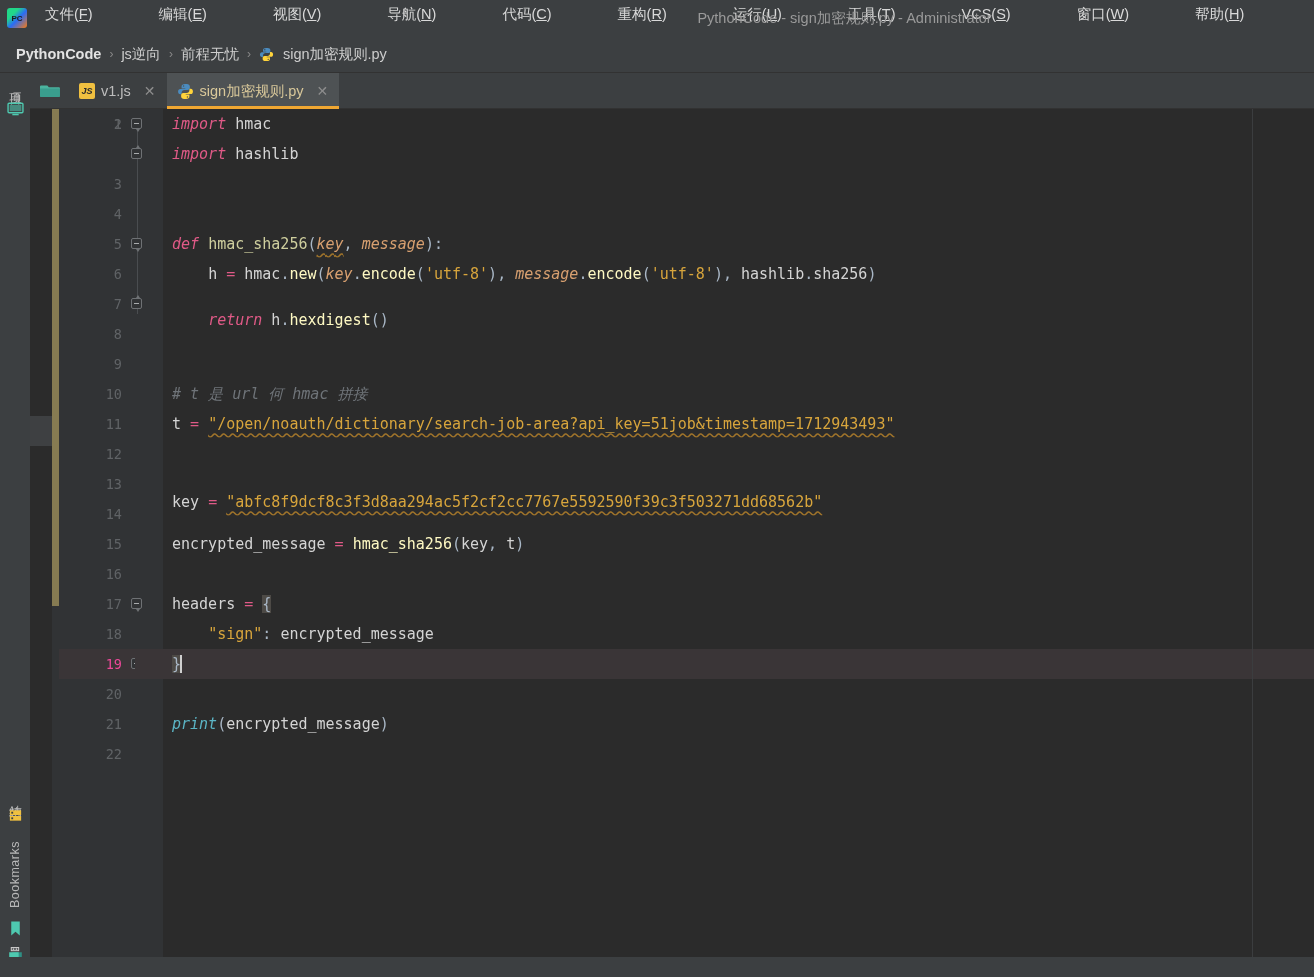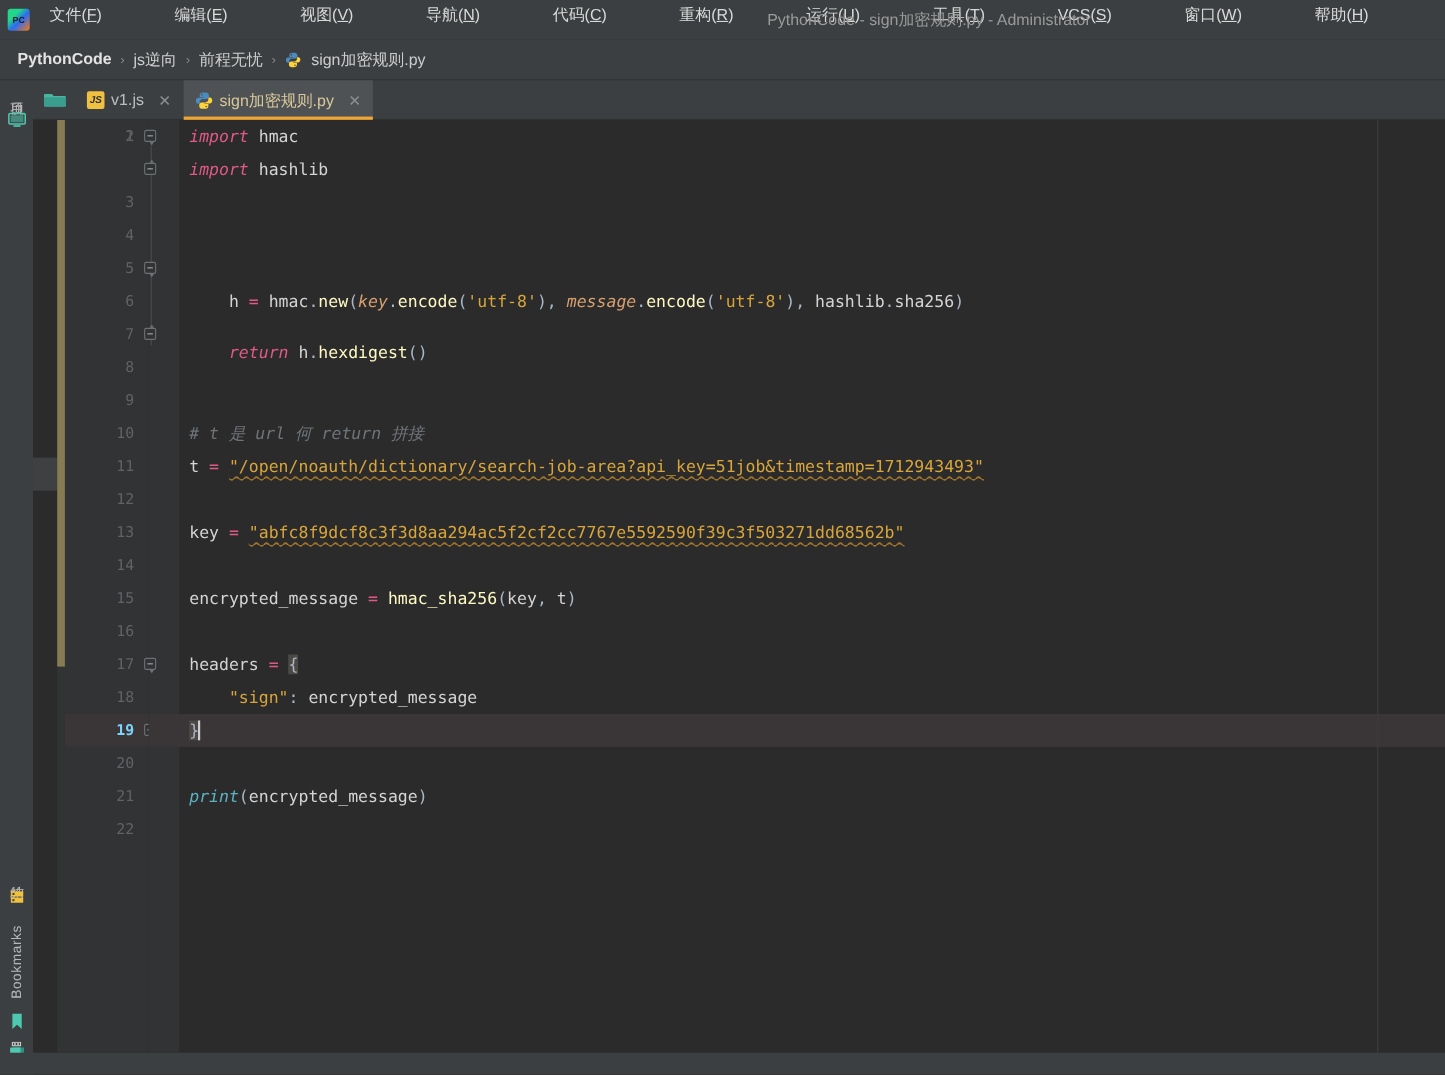--- a/index.html
+++ b/index.html
@@ -129,21 +129,21 @@
   .scroll-marker {
     position: absolute; left: 0; width: 22px; height: 30px; top: 307px;
     background: #3e4042;
   }
   .line-num {
     position: absolute; right: 0; width: 70px; text-align: right;
     padding-right: 13px;
     font-family: "DejaVu Sans Mono", monospace;
     font-size: 13.5px; color: #606366; height: 30px; line-height: 30px;
   }
-  .line-num.current { color: #7dd3fc; font-weight: bold; }
+  .line-num.current { color: #ec4899; }
   .cur-line-gutter {
     position: absolute; left: 29px; width: 76px; height: 30px;
     background: #3a3537;
   }
 
   .fold-col {
     position: absolute; left: 105px; top: 0; width: 28px; bottom: 0;
     background: #313335;
   }
   .fold-rail {
@@ -372,34 +372,35 @@
       <div class="cur-line-hl" style="top:540px"></div>
       <div class="margin-guide"></div>
 
       <div class="code-line" style="top:0"><span class="kwi">import</span> <span class="idn">hmac</span></div>
 
       <div class="code-line" style="top:30px"><span class="kwi">import</span> <span class="idn">hashlib</span></div>
 
       <div class="code-line" style="top:60px"></div>
       <div class="code-line" style="top:90px"></div>
 
+      <div class="code-line" style="top:120px"><span class="kwi">def</span> <span class="fnc">hmac_sha256</span><span class="pun">(</span><span class="par squig">key</span><span class="pun">,</span> <span class="par">message</span><span class="pun">)</span><span class="pun">:</span></div>
 
       <div class="code-line" style="top:150px">    <span class="idn">h</span> <span class="op">=</span> <span class="idn">hmac</span><span class="pun">.</span><span class="fn">new</span><span class="pun">(</span><span class="par">key</span><span class="pun">.</span><span class="fn">encode</span><span class="pun">(</span><span class="str">'utf-8'</span><span class="pun">)</span><span class="pun">,</span> <span class="par">message</span><span class="pun">.</span><span class="fn">encode</span><span class="pun">(</span><span class="str">'utf-8'</span><span class="pun">)</span><span class="pun">,</span> <span class="idn">hashlib</span><span class="pun">.</span><span class="idn">sha256</span><span class="pun">)</span></div>
 
       <div class="code-line" style="top:196px">    <span class="kwi">return</span> <span class="idn">h</span><span class="pun">.</span><span class="fn">hexdigest</span><span class="pun">(</span><span class="pun">)</span></div>
 
       <div class="code-line" style="top:210px"></div>
       <div class="code-line" style="top:240px"></div>
 
-      <div class="code-line" style="top:270px"><span class="cmt"># t 是 url 何 return 拼接</span></div>
+      <div class="code-line" style="top:270px"><span class="cmt"># t 是 url 何 hmac 拼接</span></div>
 
       <div class="code-line" style="top:300px"><span class="idn">t</span> <span class="op">=</span> <span class="str squig">"/open/noauth/dictionary/search-job-area?api_key=51job&amp;timestamp=1712943493"</span></div>
 
 
-      <div class="code-line" style="top:360px"><span class="idn">key</span> <span class="op">=</span> <span class="str squig">"abfc8f9dcf8c3f3d8aa294ac5f2cf2cc7767e5592590f39c3f503271dd68562b"</span></div>
+      <div class="code-line" style="top:378px"><span class="idn">key</span> <span class="op">=</span> <span class="str squig">"abfc8f9dcf8c3f3d8aa294ac5f2cf2cc7767e5592590f39c3f503271dd68562b"</span></div>
 
       <div class="code-line" style="top:390px"></div>
 
       <div class="code-line" style="top:420px"><span class="idn">encrypted_message</span> <span class="op">=</span> <span class="fn">hmac_sha256</span><span class="pun">(</span><span class="idn">key</span><span class="pun">,</span> <span class="idn">t</span><span class="pun">)</span></div>
 
       <div class="code-line" style="top:450px"></div>
 
       <div class="code-line" style="top:480px"><span class="idn">headers</span> <span class="op">=</span> <span class="pun brace-hl">{</span></div>
 
       <div class="code-line" style="top:510px">    <span class="str">"sign"</span><span class="pun">:</span> <span class="idn">encrypted_message</span></div>

